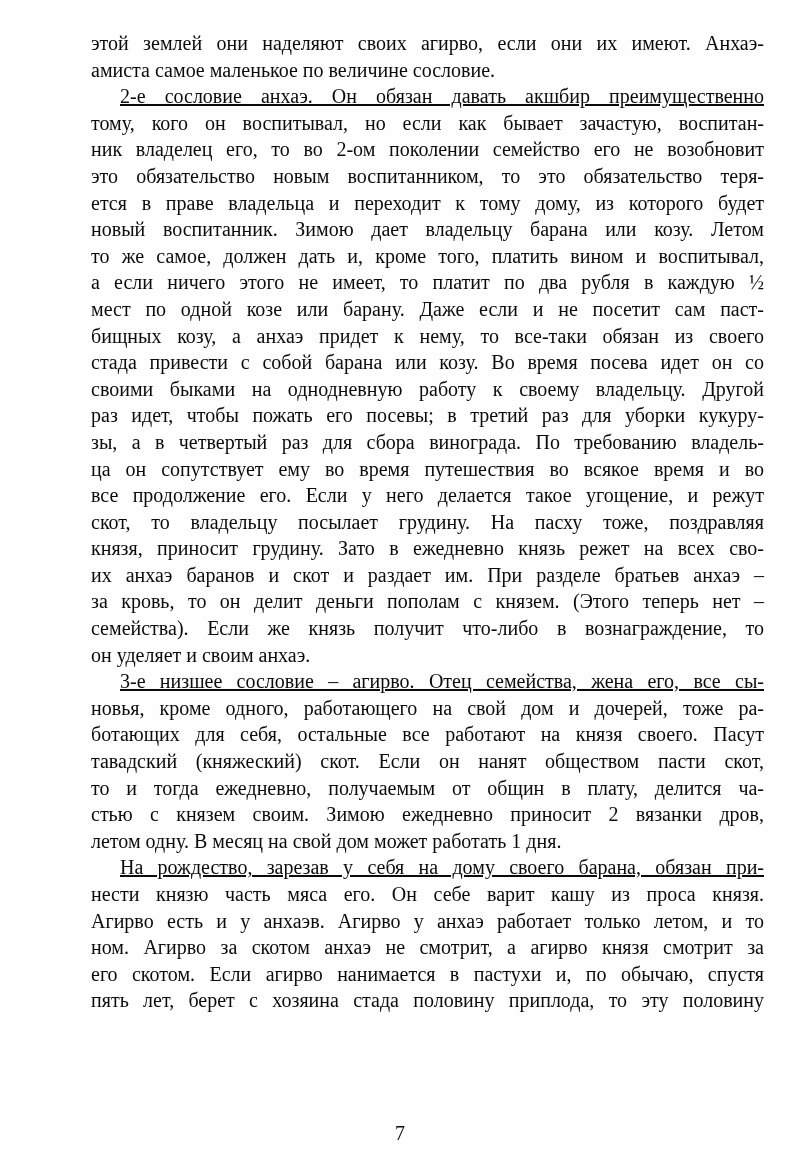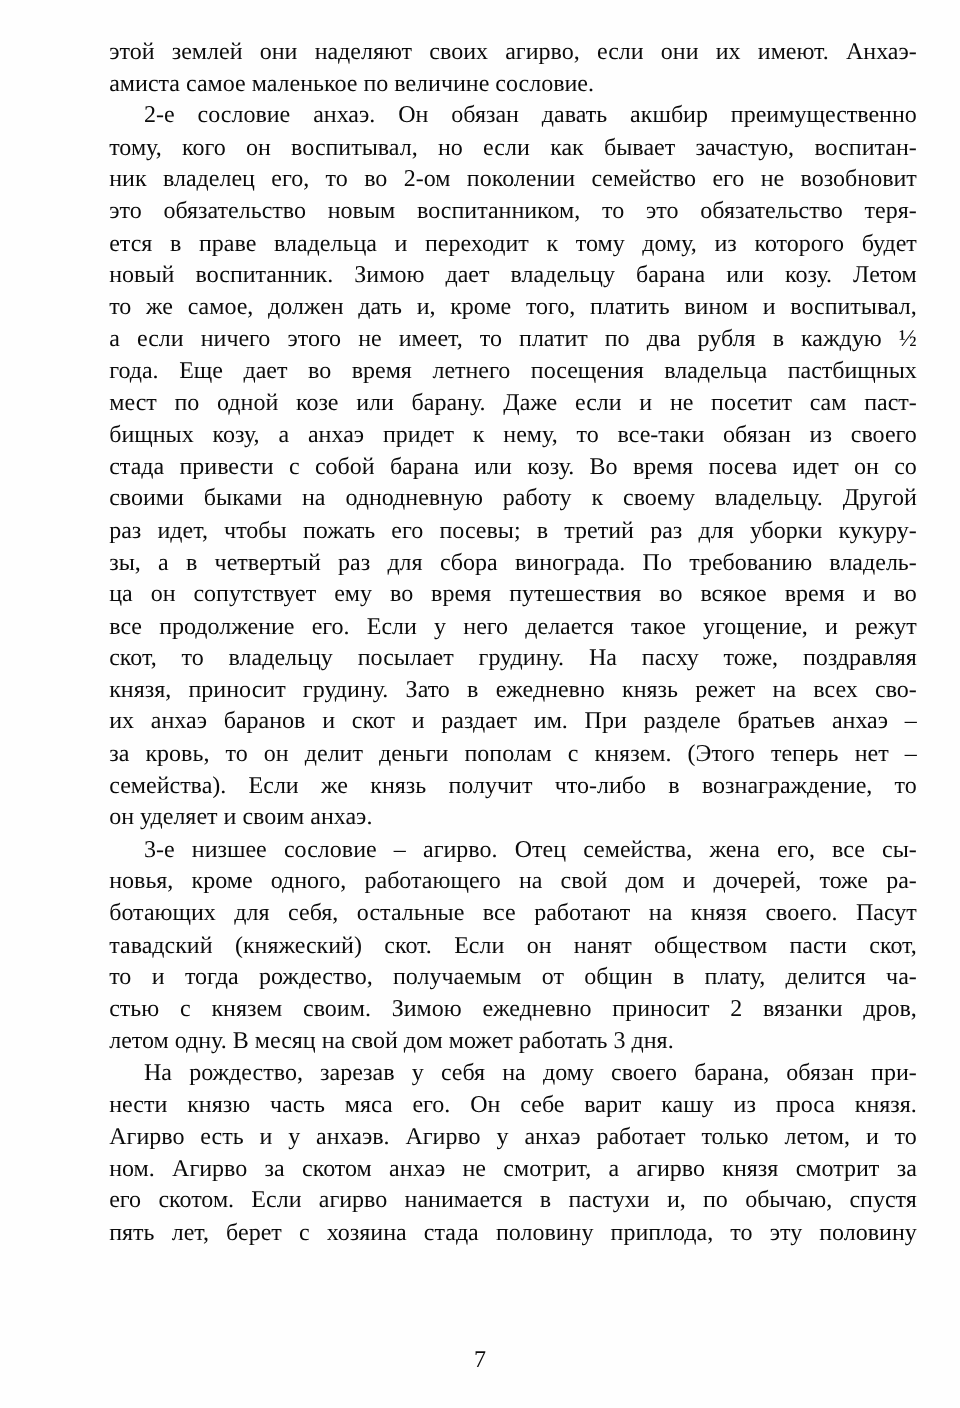--- a/index.html
+++ b/index.html
@@ -33,20 +33,21 @@
     text-align: justify;
     text-align-last: justify;
     white-space: normal;
   }
   .line.flush {
     text-align: left;
     text-align-last: left;
   }
   .line.indent {
     text-indent: 29px;
+    text-decoration: underline;
   }
   .page-number {
     position: absolute;
     top: 1122px;
     left: 0;
     width: 800px;
     text-align: center;
     font-size: 20px;
     color: #0b0b0b;
   }
@@ -59,42 +60,41 @@
       <div class="line">этой землей они наделяют своих агирво, если они их имеют. Анхаэ-</div>
       <div class="line flush">амиста самое маленькое по величине сословие.</div>
       <div class="line indent">2-е сословие анхаэ. Он обязан давать акшбир преимущественно</div>
       <div class="line">тому, кого он воспитывал, но если как бывает зачастую, воспитан-</div>
       <div class="line">ник владелец его, то во 2-ом поколении семейство его не возобновит</div>
       <div class="line">это обязательство новым воспитанником, то это обязательство теря-</div>
       <div class="line">ется в праве владельца и переходит к тому дому, из которого будет</div>
       <div class="line">новый воспитанник. Зимою дает владельцу барана или козу. Летом</div>
       <div class="line">то же самое, должен дать и, кроме того, платить вином и воспитывал,</div>
       <div class="line">а если ничего этого не имеет, то платит по два рубля в каждую ½</div>
-      <div class="line">года. Еще дает во время летнего посещения владельца пастбищных</div>
       <div class="line">мест по одной козе или барану. Даже если и не посетит сам паст-</div>
       <div class="line">бищных козу, а анхаэ придет к нему, то все-таки обязан из своего</div>
       <div class="line">стада привести с собой барана или козу. Во время посева идет он со</div>
       <div class="line">своими быками на однодневную работу к своему владельцу. Другой</div>
       <div class="line">раз идет, чтобы пожать его посевы; в третий раз для уборки кукуру-</div>
       <div class="line">зы, а в четвертый раз для сбора винограда. По требованию владель-</div>
       <div class="line">ца он сопутствует ему во время путешествия во всякое время и во</div>
       <div class="line">все продолжение его. Если у него делается такое угощение, и режут</div>
       <div class="line">скот, то владельцу посылает грудину. На пасху тоже, поздравляя</div>
       <div class="line">князя, приносит грудину. Зато в ежедневно князь режет на всех сво-</div>
       <div class="line">их анхаэ баранов и скот и раздает им. При разделе братьев анхаэ –</div>
       <div class="line">за кровь, то он делит деньги пополам с князем. (Этого теперь нет –</div>
       <div class="line">семейства). Если же князь получит что-либо в вознаграждение, то</div>
       <div class="line flush">он уделяет и своим анхаэ.</div>
       <div class="line indent">3-е низшее сословие – агирво. Отец семейства, жена его, все сы-</div>
       <div class="line">новья, кроме одного, работающего на свой дом и дочерей, тоже ра-</div>
       <div class="line">ботающих для себя, остальные все работают на князя своего. Пасут</div>
       <div class="line">тавадский (княжеский) скот. Если он нанят обществом пасти скот,</div>
-      <div class="line">то и тогда рождество, получаемым от общин в плату, делится ча-</div>
+      <div class="line">то и тогда ежедневно, получаемым от общин в плату, делится ча-</div>
       <div class="line">стью с князем своим. Зимою ежедневно приносит 2 вязанки дров,</div>
-      <div class="line flush">летом одну. В месяц на свой дом может работать 3 дня.</div>
+      <div class="line flush">летом одну. В месяц на свой дом может работать 1 дня.</div>
       <div class="line indent">На рождество, зарезав у себя на дому своего барана, обязан при-</div>
       <div class="line">нести князю часть мяса его. Он себе варит кашу из проса князя.</div>
       <div class="line">Агирво есть и у анхаэв. Агирво у анхаэ работает только летом, и то</div>
       <div class="line">ном. Агирво за скотом анхаэ не смотрит, а агирво князя смотрит за</div>
       <div class="line">его скотом. Если агирво нанимается в пастухи и, по обычаю, спустя</div>
       <div class="line">пять лет, берет с хозяина стада половину приплода, то эту половину</div>
     </div>
   <div class="page-number">7</div>
 </div>
 

